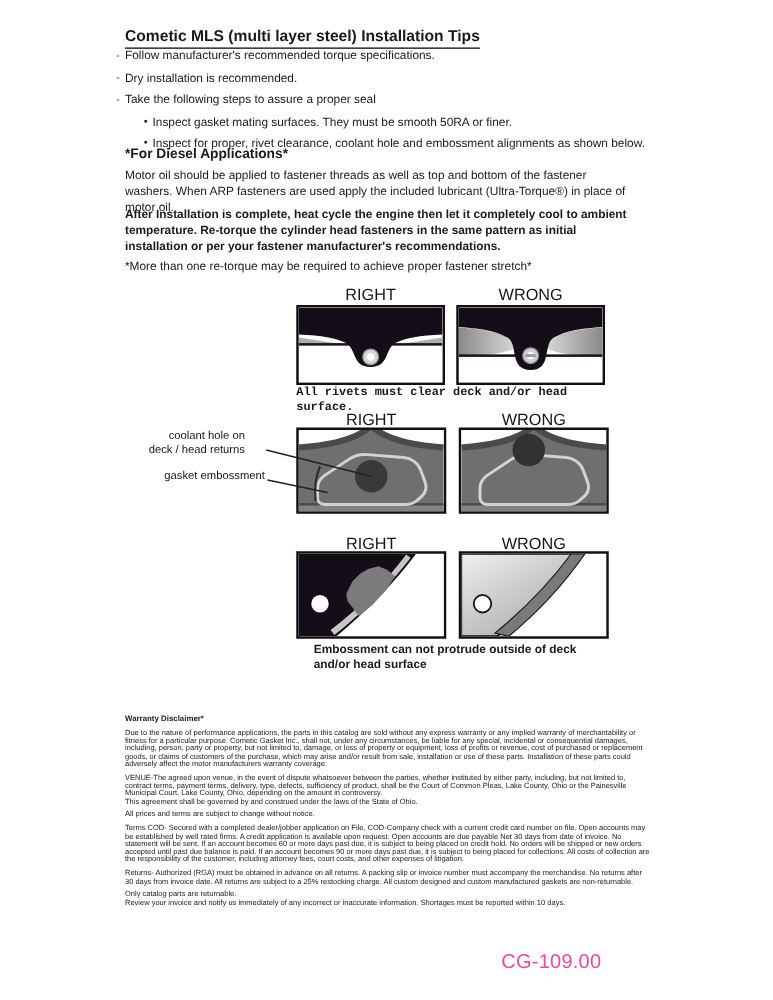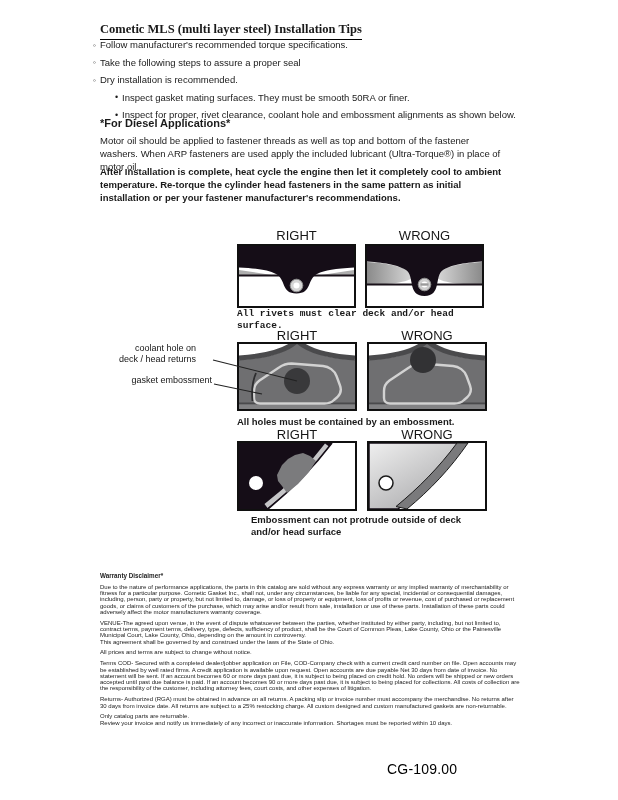--- a/index.html
+++ b/index.html
@@ -3,21 +3,21 @@
 <meta charset="utf-8">
 <style>
   html,body{margin:0;padding:0;background:#ffffff;}
   body{width:618px;height:800px;overflow:hidden;
        font-family:"Liberation Sans", sans-serif;color:#1a1a1a;
        -webkit-font-smoothing:antialiased;}
   .page{position:relative;width:618px;height:800px;background:#ffffff;}
   .abs{position:absolute;}
 
   .title{left:100px;top:22px;font-size:12.5px;font-weight:700;
-         border-bottom:1.8px solid #000;padding-bottom:1.5px;font-family:Liberation Serif, serif;}
+         border-bottom:1.8px solid #000;padding-bottom:1.5px;}
 
   .bullets{left:93px;top:36px;font-size:9.5px;line-height:17px;width:470px;}
   .b-row{white-space:nowrap;}
   .b-dot{display:inline-block;width:7px;font-size:8px;vertical-align:0.5px;}
   .b-row.sub{padding-left:22px;}
   .b-dot.solid{font-size:9px;}
 
   .diesel-h{left:100px;top:117px;font-size:11px;font-weight:700;}
   .para{left:100px;width:404px;font-size:9.5px;line-height:13.2px;}
   .p1{top:134px;} .p2{top:165px;font-weight:bold;} .pnote{top:207px;}
@@ -47,40 +47,41 @@
   .r3-wrong{left:367px;top:427px;width:120px;}
   .r3-pr{left:237px;top:441px;width:120px;height:70px;}
   .r3-pw{left:367px;top:441px;width:120px;height:70px;}
   .r3-cap{left:251px;top:514px;width:212px;}
 
   .legal{left:100px;top:573px;width:420px;font-size:6px;line-height:6.3px;color:#222;}
   .legal .lh{font-weight:700;font-size:6.3px;margin-bottom:4.5px;}
   .legal p{margin:0 0 4.5px 0;}
   .legal .nline{display:block;}
 
-  .footer{left:387px;top:761px;font-size:14px;color:#000000;letter-spacing:0.2px;}
+  .footer{left:401px;top:761px;font-size:16px;color:#ec4899;letter-spacing:0.2px;}
 </style>
 </head>
 <body>
 
 <div class="page">
 
   <div class="abs title">Cometic MLS (multi layer steel) Installation Tips</div>
 
   <div class="abs bullets">
     <div class="b-row"><span class="b-dot">◦</span><span>Follow manufacturer's recommended torque specifications.</span></div>
+    <div class="b-row"><span class="b-dot">◦</span><span>Dry installation is recommended.</span></div>
     <div class="b-row"><span class="b-dot">◦</span><span>Take the following steps to assure a proper seal</span></div>
-    <div class="b-row"><span class="b-dot">◦</span><span>Dry installation is recommended.</span></div>
     <div class="b-row sub"><span class="b-dot solid">•</span><span>Inspect gasket mating surfaces.  They must be smooth 50RA or finer.</span></div>
     <div class="b-row sub"><span class="b-dot solid">•</span><span>Inspect for proper, rivet clearance, coolant hole and embossment alignments as shown below.</span></div>
   </div>
 
   <div class="abs diesel-h">*For Diesel Applications*</div>
   <div class="abs para p1">Motor oil should be applied to fastener threads as well as top and bottom of the fastener washers. When ARP fasteners are used apply the included lubricant (Ultra-Torque®) in place of motor oil.</div>
   <div class="abs para p2">After Installation is complete, heat cycle the engine then let it completely cool to ambient temperature. Re-torque the cylinder head fasteners in the same pattern as initial installation or per your fastener manufacturer's recommendations.</div>
+  <div class="abs para pnote">*More than one re-torque may be required to achieve proper fastener stretch*</div>
 
   <div class="abs dlabel r1-right">RIGHT</div>
   <div class="abs dlabel r1-wrong">WRONG</div>
 
   <div class="abs panel r1-pr">
     <svg width="115" height="60" viewBox="0 0 115 60">
       <rect width="115" height="60" fill="#ffffff"></rect>
       <polygon points="0,24 36,29.5 0,29.5" fill="#aeaeae"></polygon>
       <polygon points="115,24 79,29.5 115,29.5" fill="#aeaeae"></polygon>
       <rect x="0" y="28.5" width="115" height="2" fill="#191119"></rect>
@@ -142,21 +143,20 @@
       <rect x="0" y="58.5" width="116" height="2" fill="#4a4a4c"></rect>
       <rect x="0" y="60.5" width="116" height="4.5" fill="#828284"></rect>
       <path d="M15,54 L15,47 C15,43 17,39 20.5,36.5 L40,23.5 C43.5,21 48,19.5 52.5,19.5 L84,22 C90,22.5 95.5,26.5 97.5,32 L101,41.5 C102.5,45.5 101.5,50 98.5,53 L95,56 C92.5,58.5 89,59.5 85.5,59.5 L21,59.5 C17.5,59.5 15,57.5 15,54 Z" fill="none" stroke="#d2d2d2" stroke-width="2.4" stroke-linejoin="round"></path>
       <circle cx="54" cy="16" r="13" fill="#323234"></circle>
     </svg>
   </div>
   <svg class="abs leader" width="100" height="62" viewBox="0 0 100 62">
     <line x1="1" y1="18" x2="85" y2="39" stroke="#222222" stroke-width="1.2"></line>
     <line x1="2" y1="42" x2="50" y2="52" stroke="#222222" stroke-width="1.2"></line>
   </svg>
-  <div class="abs caption r2-cap">All holes must be contained by an embossment.</div>
 
   <div class="abs dlabel r3-right">RIGHT</div>
   <div class="abs dlabel r3-wrong">WRONG</div>
 
   <div class="abs panel r3-pr">
     <svg width="116" height="66" viewBox="0 0 116 66">
       <rect width="116" height="66" fill="#ffffff"></rect>
       <path d="M0,0 L93,0 C74,25 52,47 29,66 L0,66 Z" fill="#150d17"></path>
       <path d="M88,2 C70,26 49,46 27,63" fill="none" stroke="#c6c6c8" stroke-width="5"></path>
       <path d="M93,0 C74,25 52,47 29,66" fill="none" stroke="#150d17" stroke-width="1.6"></path>

